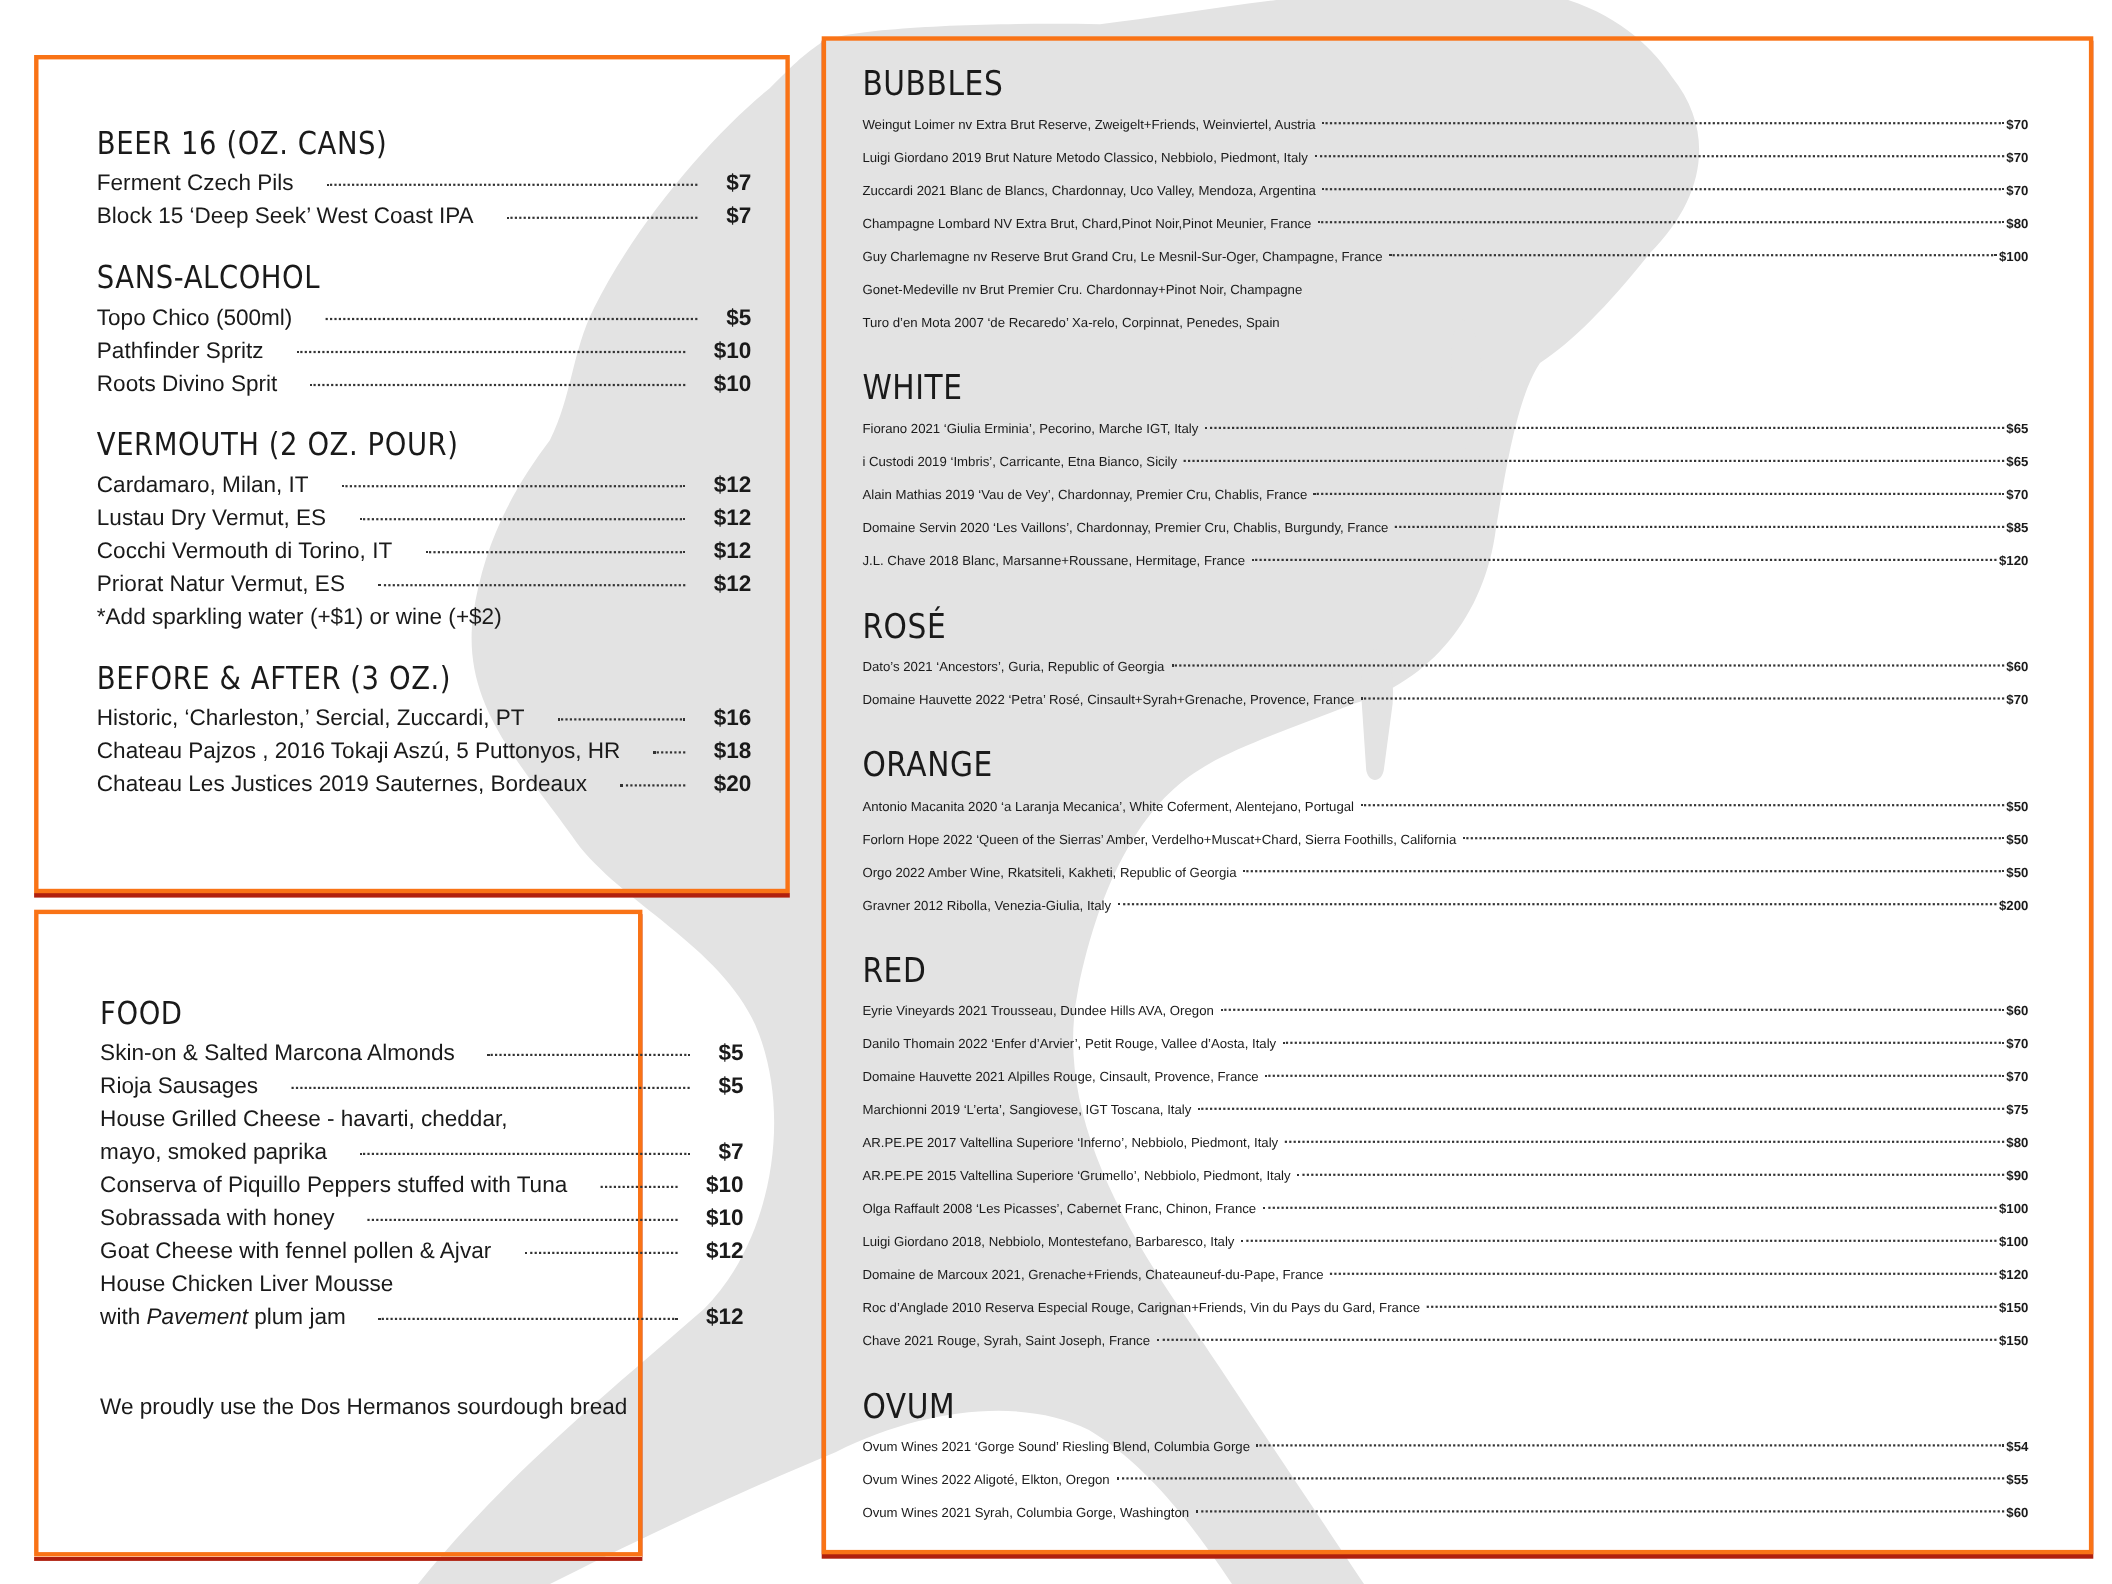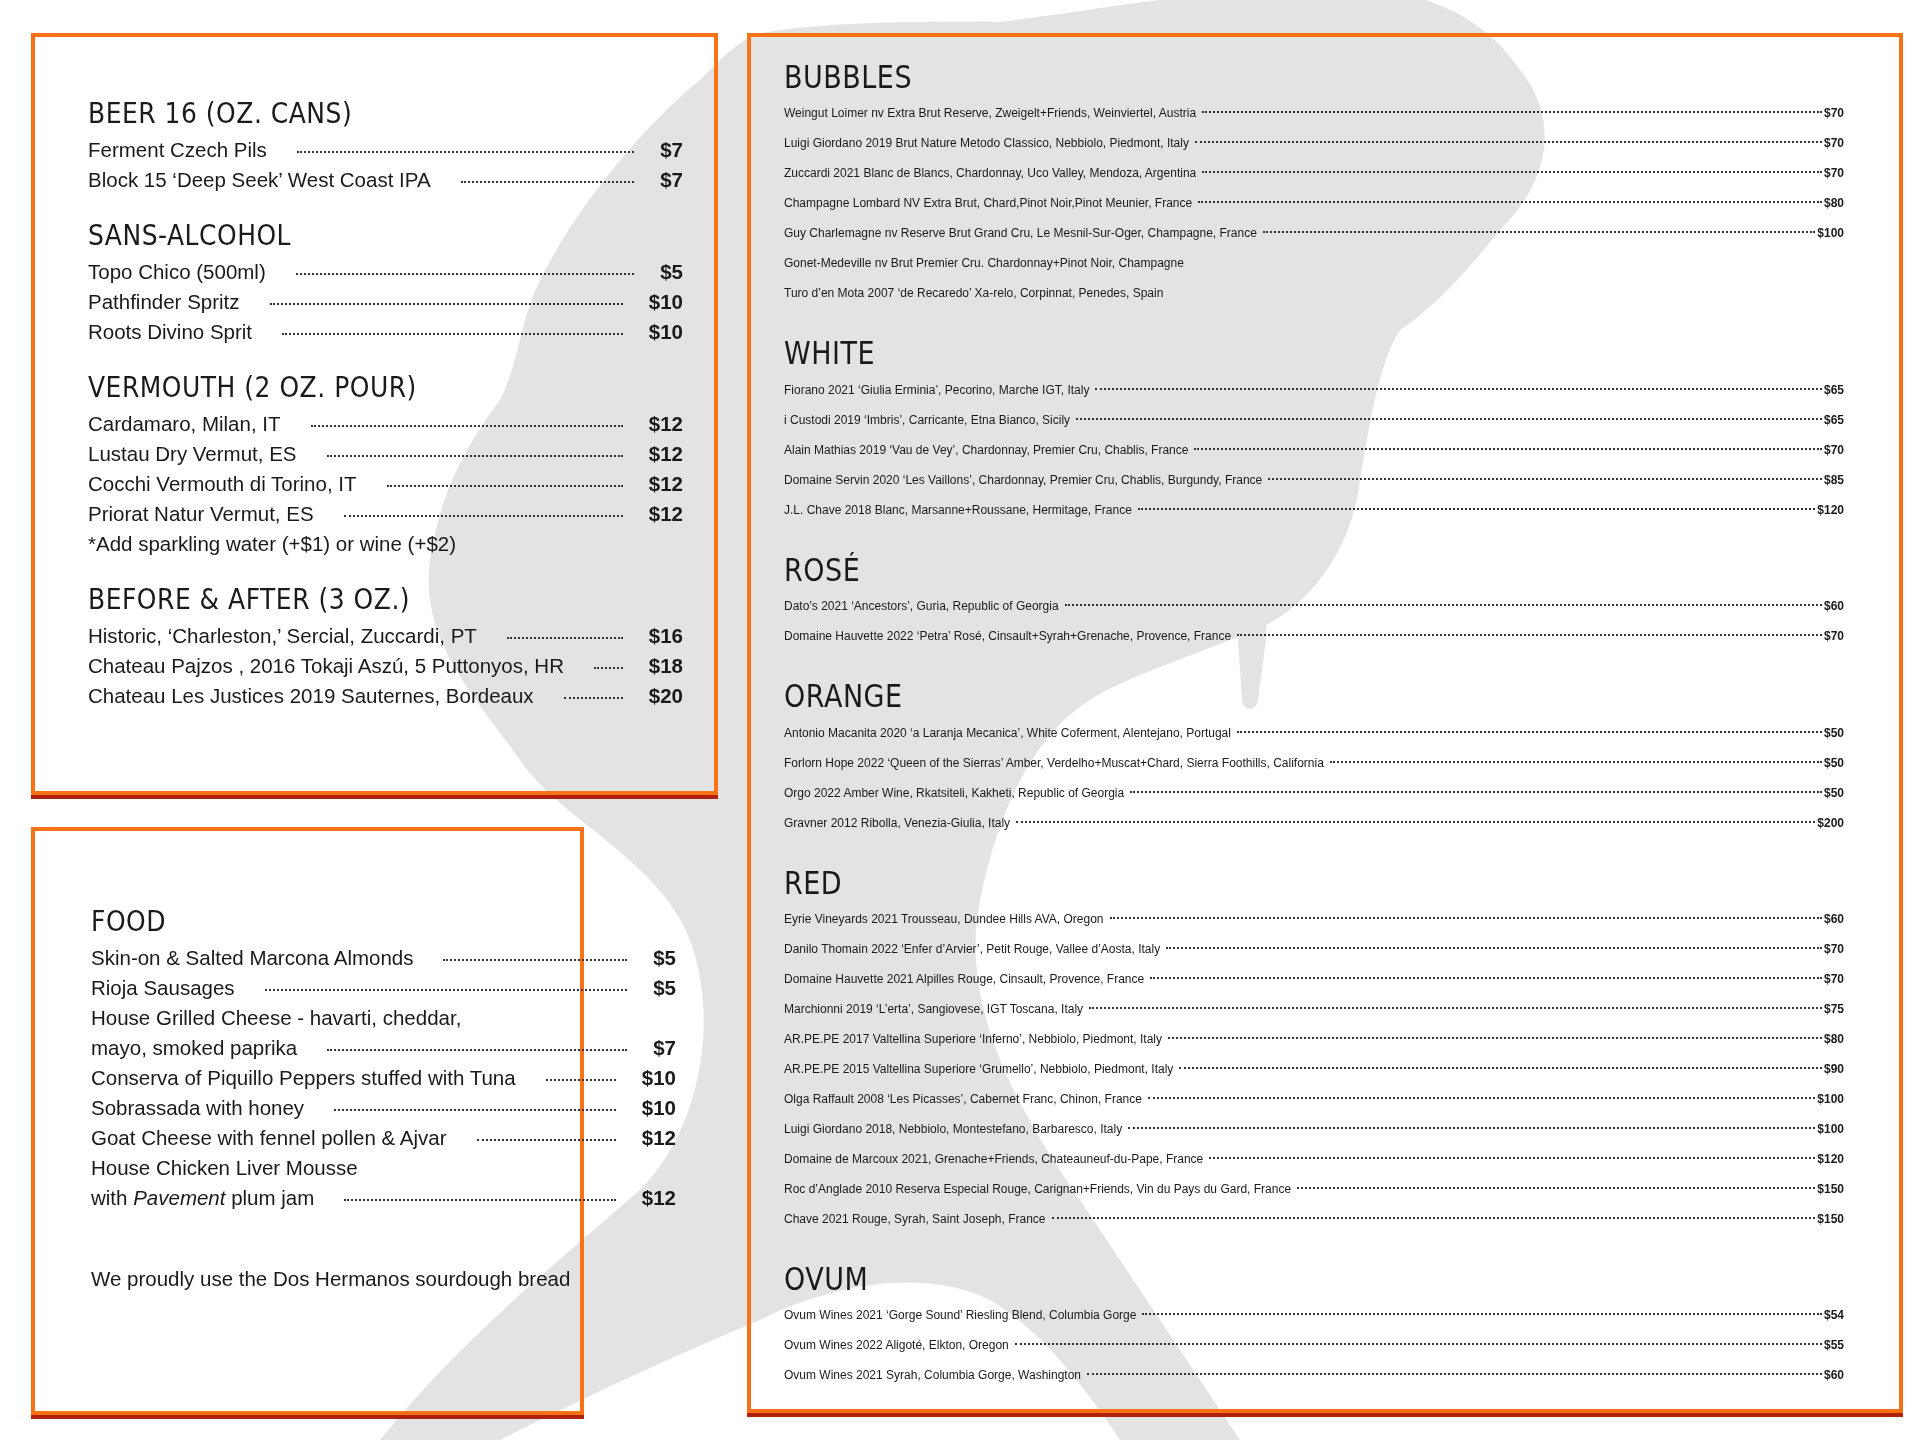--- a/index.html
+++ b/index.html
@@ -9,21 +9,21 @@
       font-family: "Liberation Sans", "DejaVu Sans", sans-serif;
       color: #1a1a1a;
     }
     .bg-shape { position: absolute; left: 0; top: 0; width: 1920px; height: 1440px; z-index: 0; }
     .panel {
       position: absolute; box-sizing: border-box;
       border: 4px solid #f97316;
       box-shadow: 0 4px 0 #b0200e;
       z-index: 1;
     }
-    .panel-drinks { left: 31px; top: 33px; width: 687px; height: 762px; padding: 64px 0 0 53px; }
+    .panel-drinks { left: 31px; top: 50px; width: 687px; height: 762px; padding: 64px 0 0 53px; }
     .panel-food   { left: 31px; top: 827px; width: 553px; height: 588px; padding: 78px 0 0 56px; }
     .panel-wine   { left: 747px; top: 33px; width: 1156px; height: 1380px; padding: 27px 0 0 33px; }
 
     .section-title {
       font-family: "DejaVu Sans", sans-serif;
       font-weight: normal;
       text-transform: uppercase;
       letter-spacing: 0.5px;
       margin: 0;
       line-height: 1.2;

